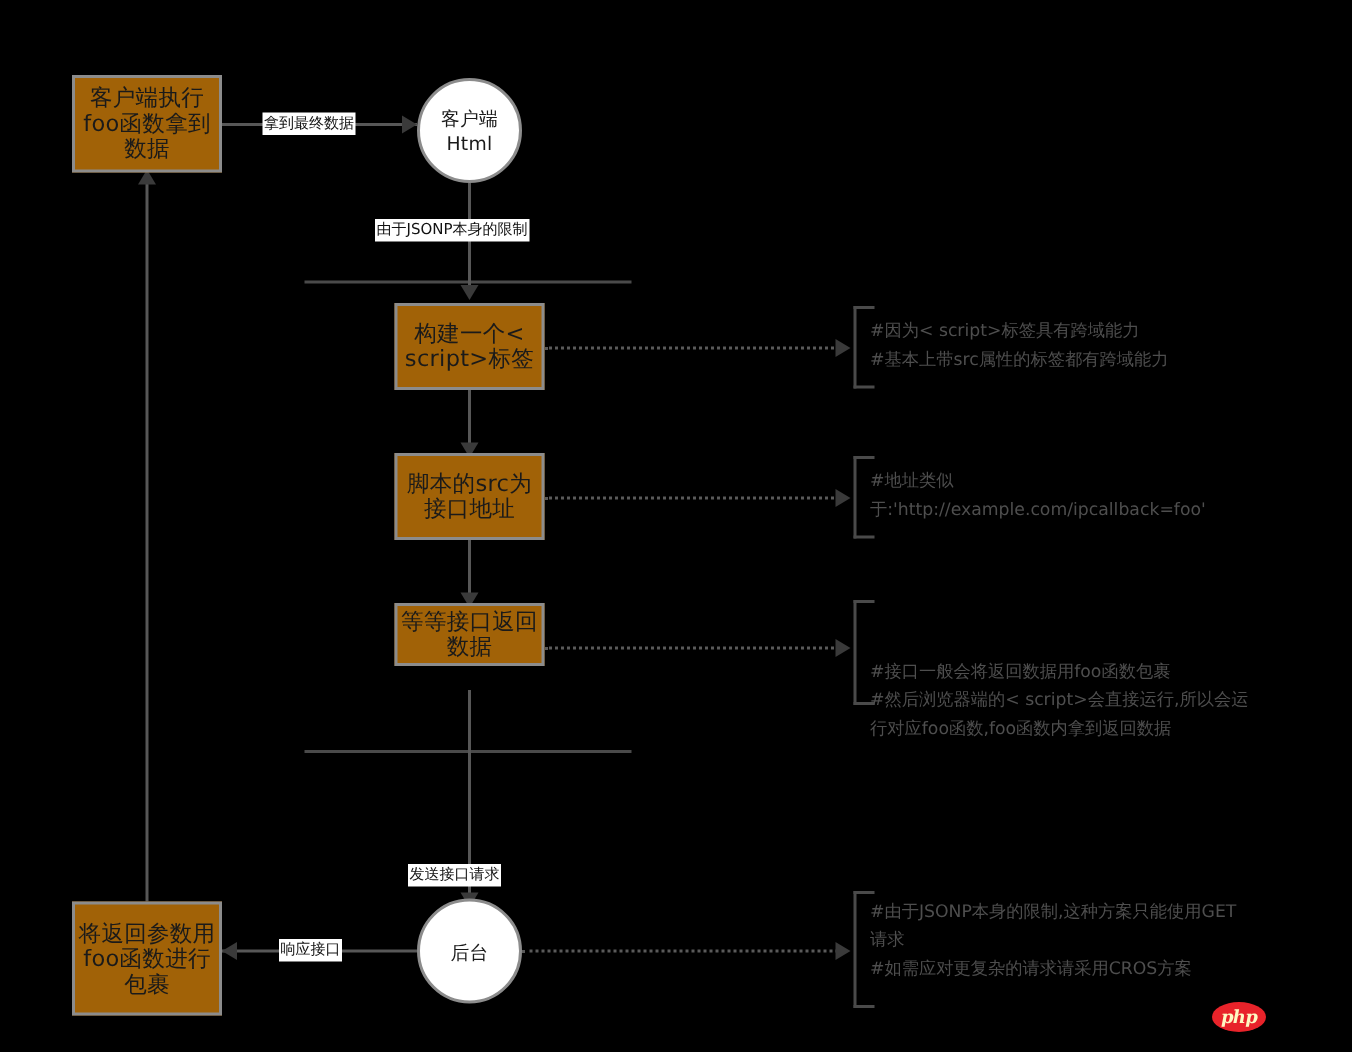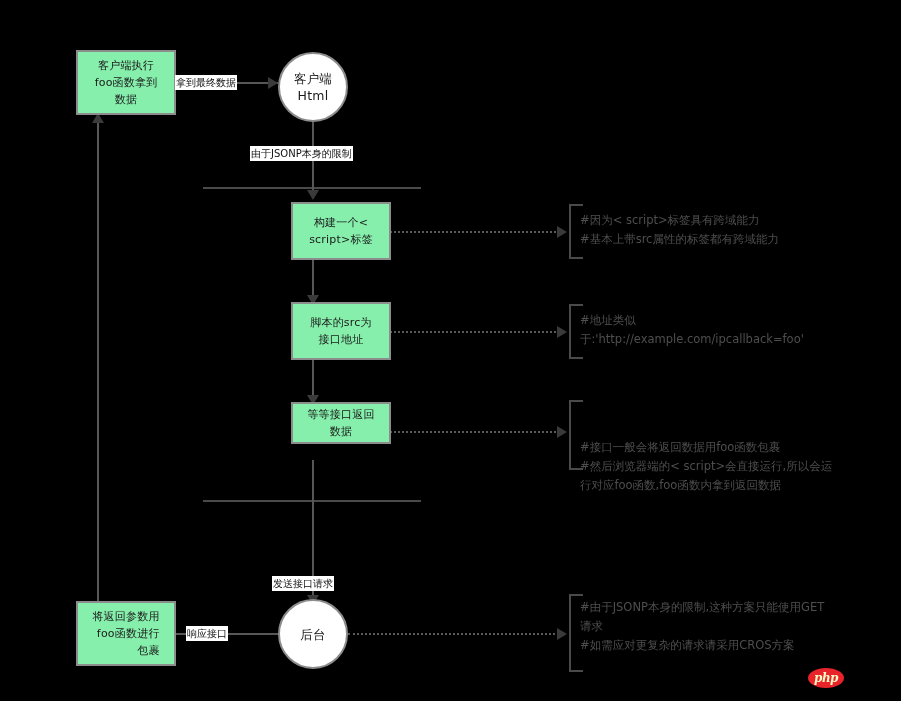--- a/index.html
+++ b/index.html
@@ -12,33 +12,32 @@
     width: 901px;
     height: 701px;
     background: #000000;
     overflow: hidden;
     font-family: "DejaVu Sans", "Liberation Sans", sans-serif;
   }
 
   
   .node-box {
     position: absolute;
-    background: #86efac;
+    background: #a16207;
     border: 2px solid #8c8c8c;
     box-sizing: border-box;
     display: flex;
     align-items: center;
     justify-content: center;
     text-align: center;
     color: #1a1a1a;
-    font-size: 11px;
+    font-size: 15px;
     line-height: 17px;
     letter-spacing: 0.2px;
     white-space: pre-line;
-    margin-left: 28px;
   }
   .node-circle {
     position: absolute;
     background: #ffffff;
     border: 2px solid #8c8c8c;
     border-radius: 50%;
     box-sizing: border-box;
     display: flex;
     align-items: center;
     justify-content: center;
@@ -202,21 +201,21 @@
 script&gt;标签</div>
 
   <div class="node-box" style="left:263px; top:302px; width:100px; height:58px;">脚本的src为
 接口地址</div>
 
   <div class="node-box" style="left:263px; top:402px; width:100px; height:42px;">等等接口返回
 数据</div>
 
   <div class="node-circle" style="left:278px; top:599px; width:70px; height:70px;">后台</div>
 
-  <div class="node-box" style="left:48px; top:601px; width:100px; height:65px;text-align:right;">将返回参数用
+  <div class="node-box" style="left:48px; top:601px; width:100px; height:76px;">将返回参数用
 foo函数进行
 包裹</div>
 
   <div class="edge-label" style="left:175px; top:75px;">拿到最终数据</div>
 
   <div class="edge-label" style="left:250px; top:146px;">由于JSONP本身的限制</div>
 
   <div class="edge-label" style="left:272px; top:544px;margin-top:32px;">发送接口请求</div>
 
   <div class="edge-label" style="left:186px; top:626px;">响应接口</div>

